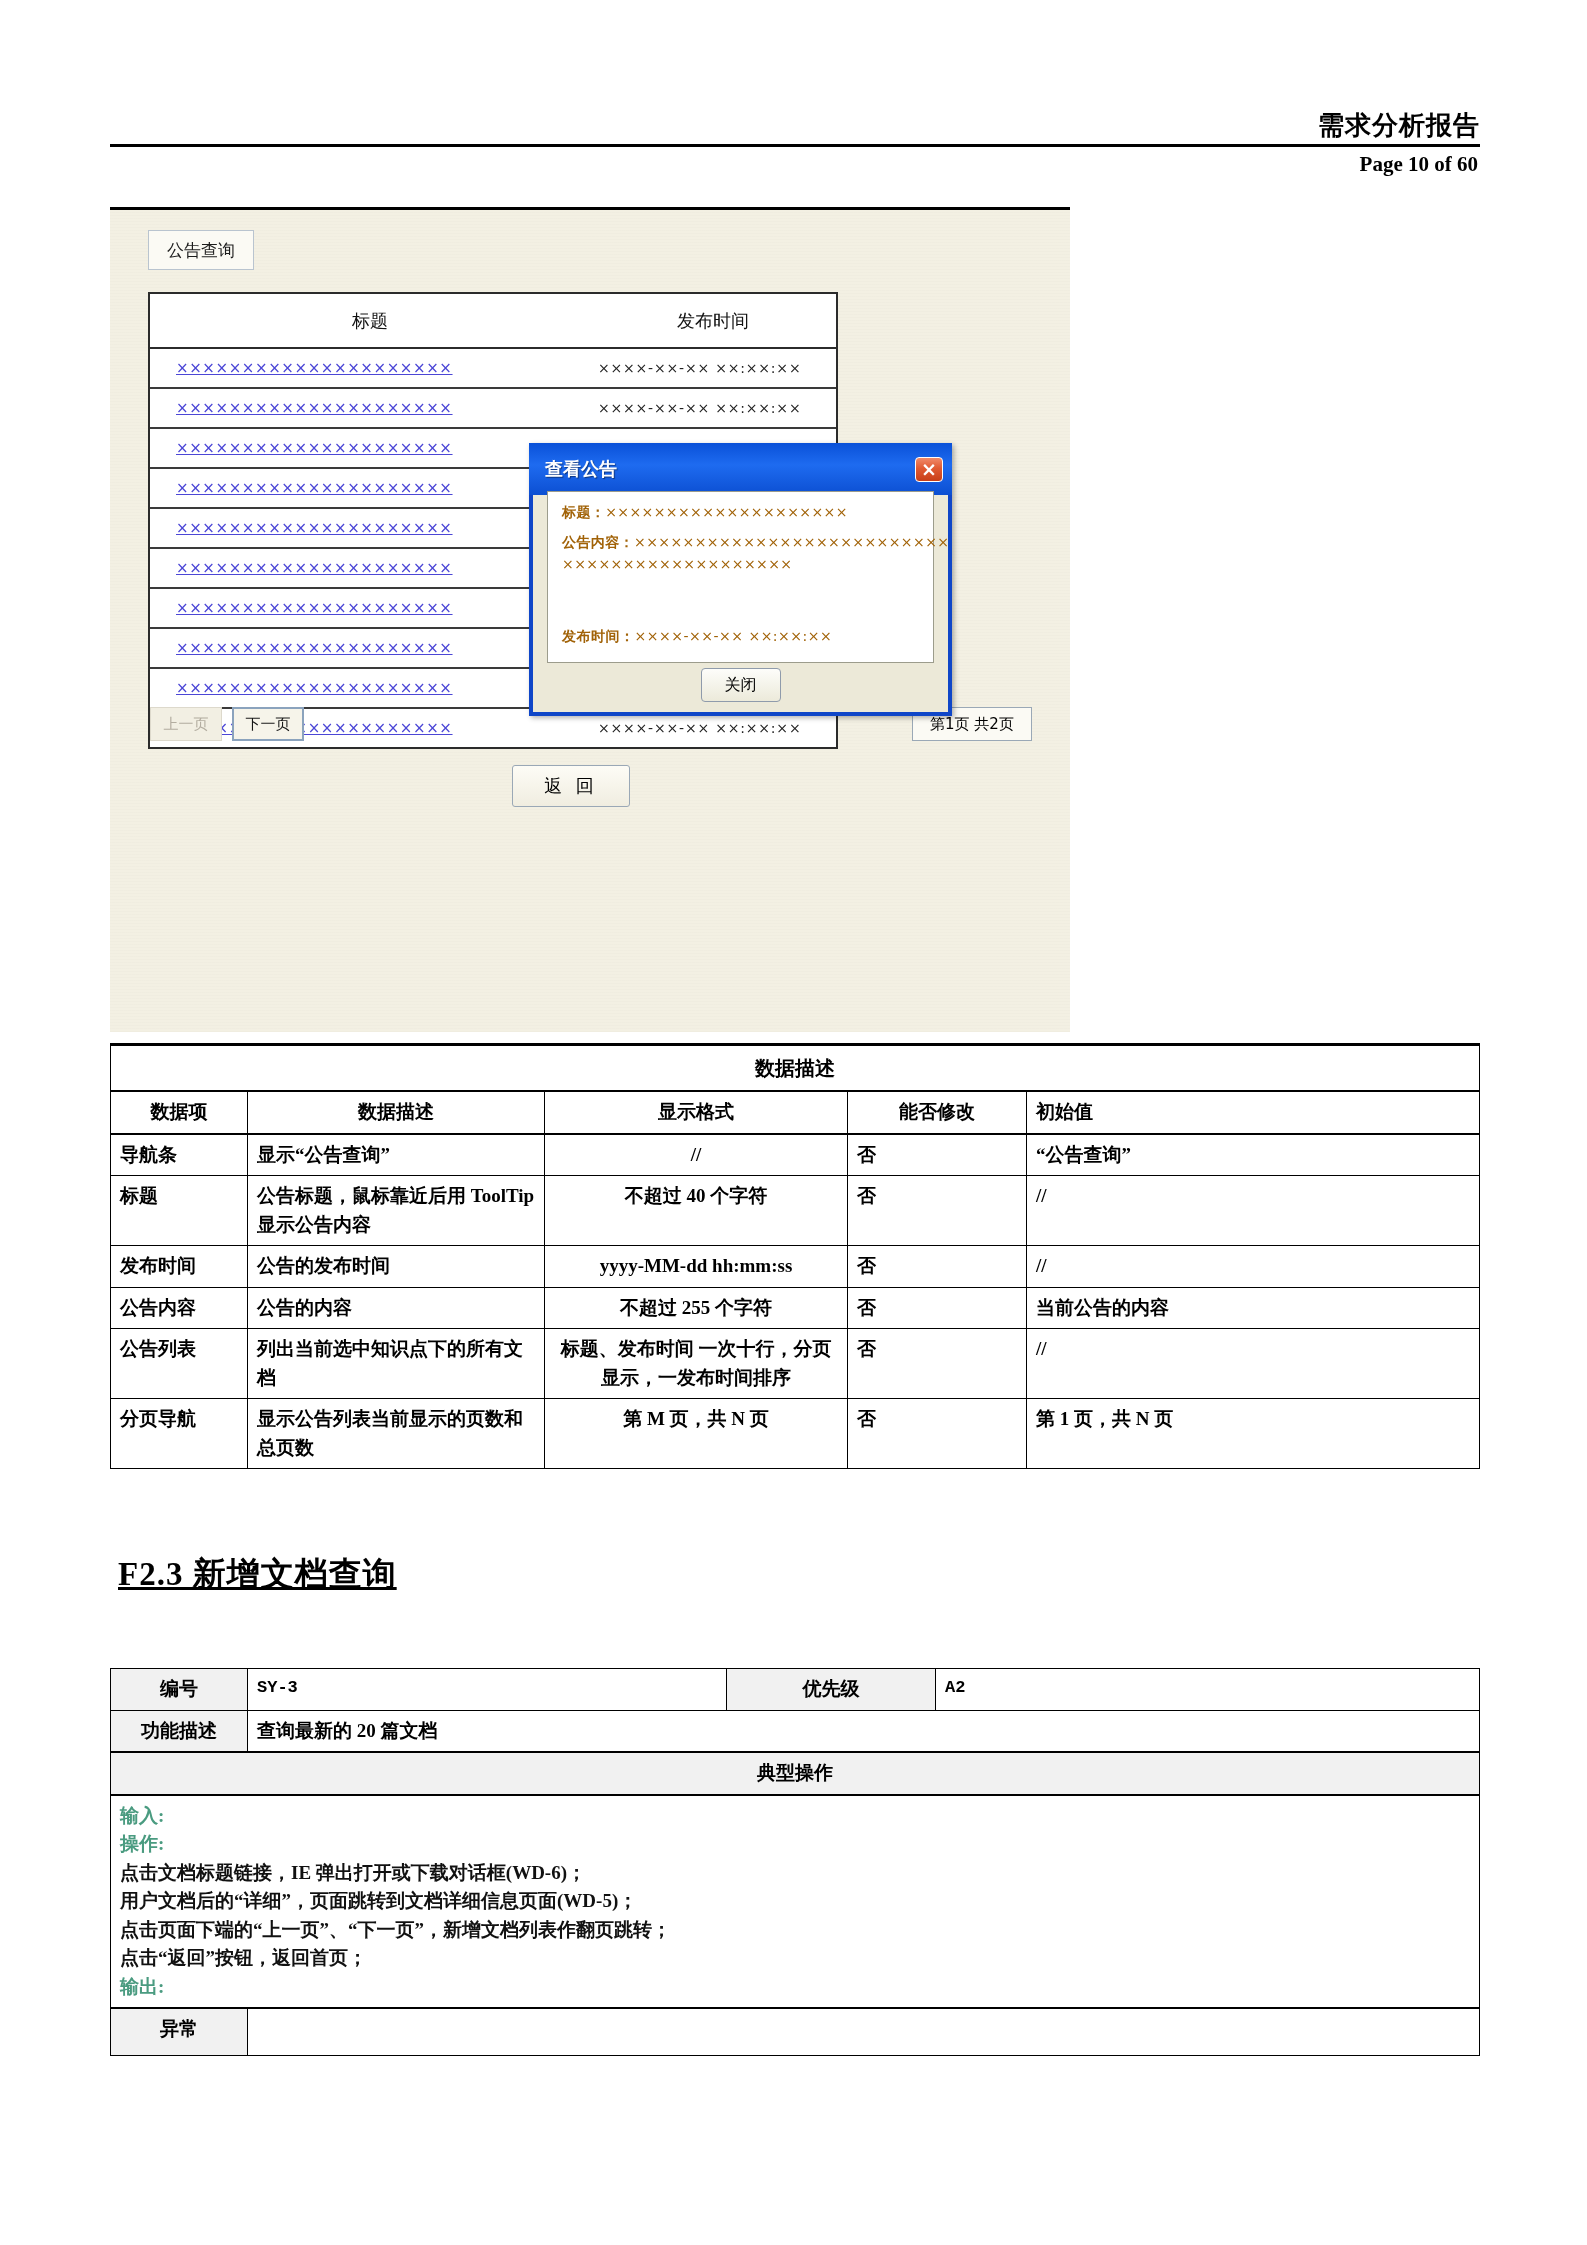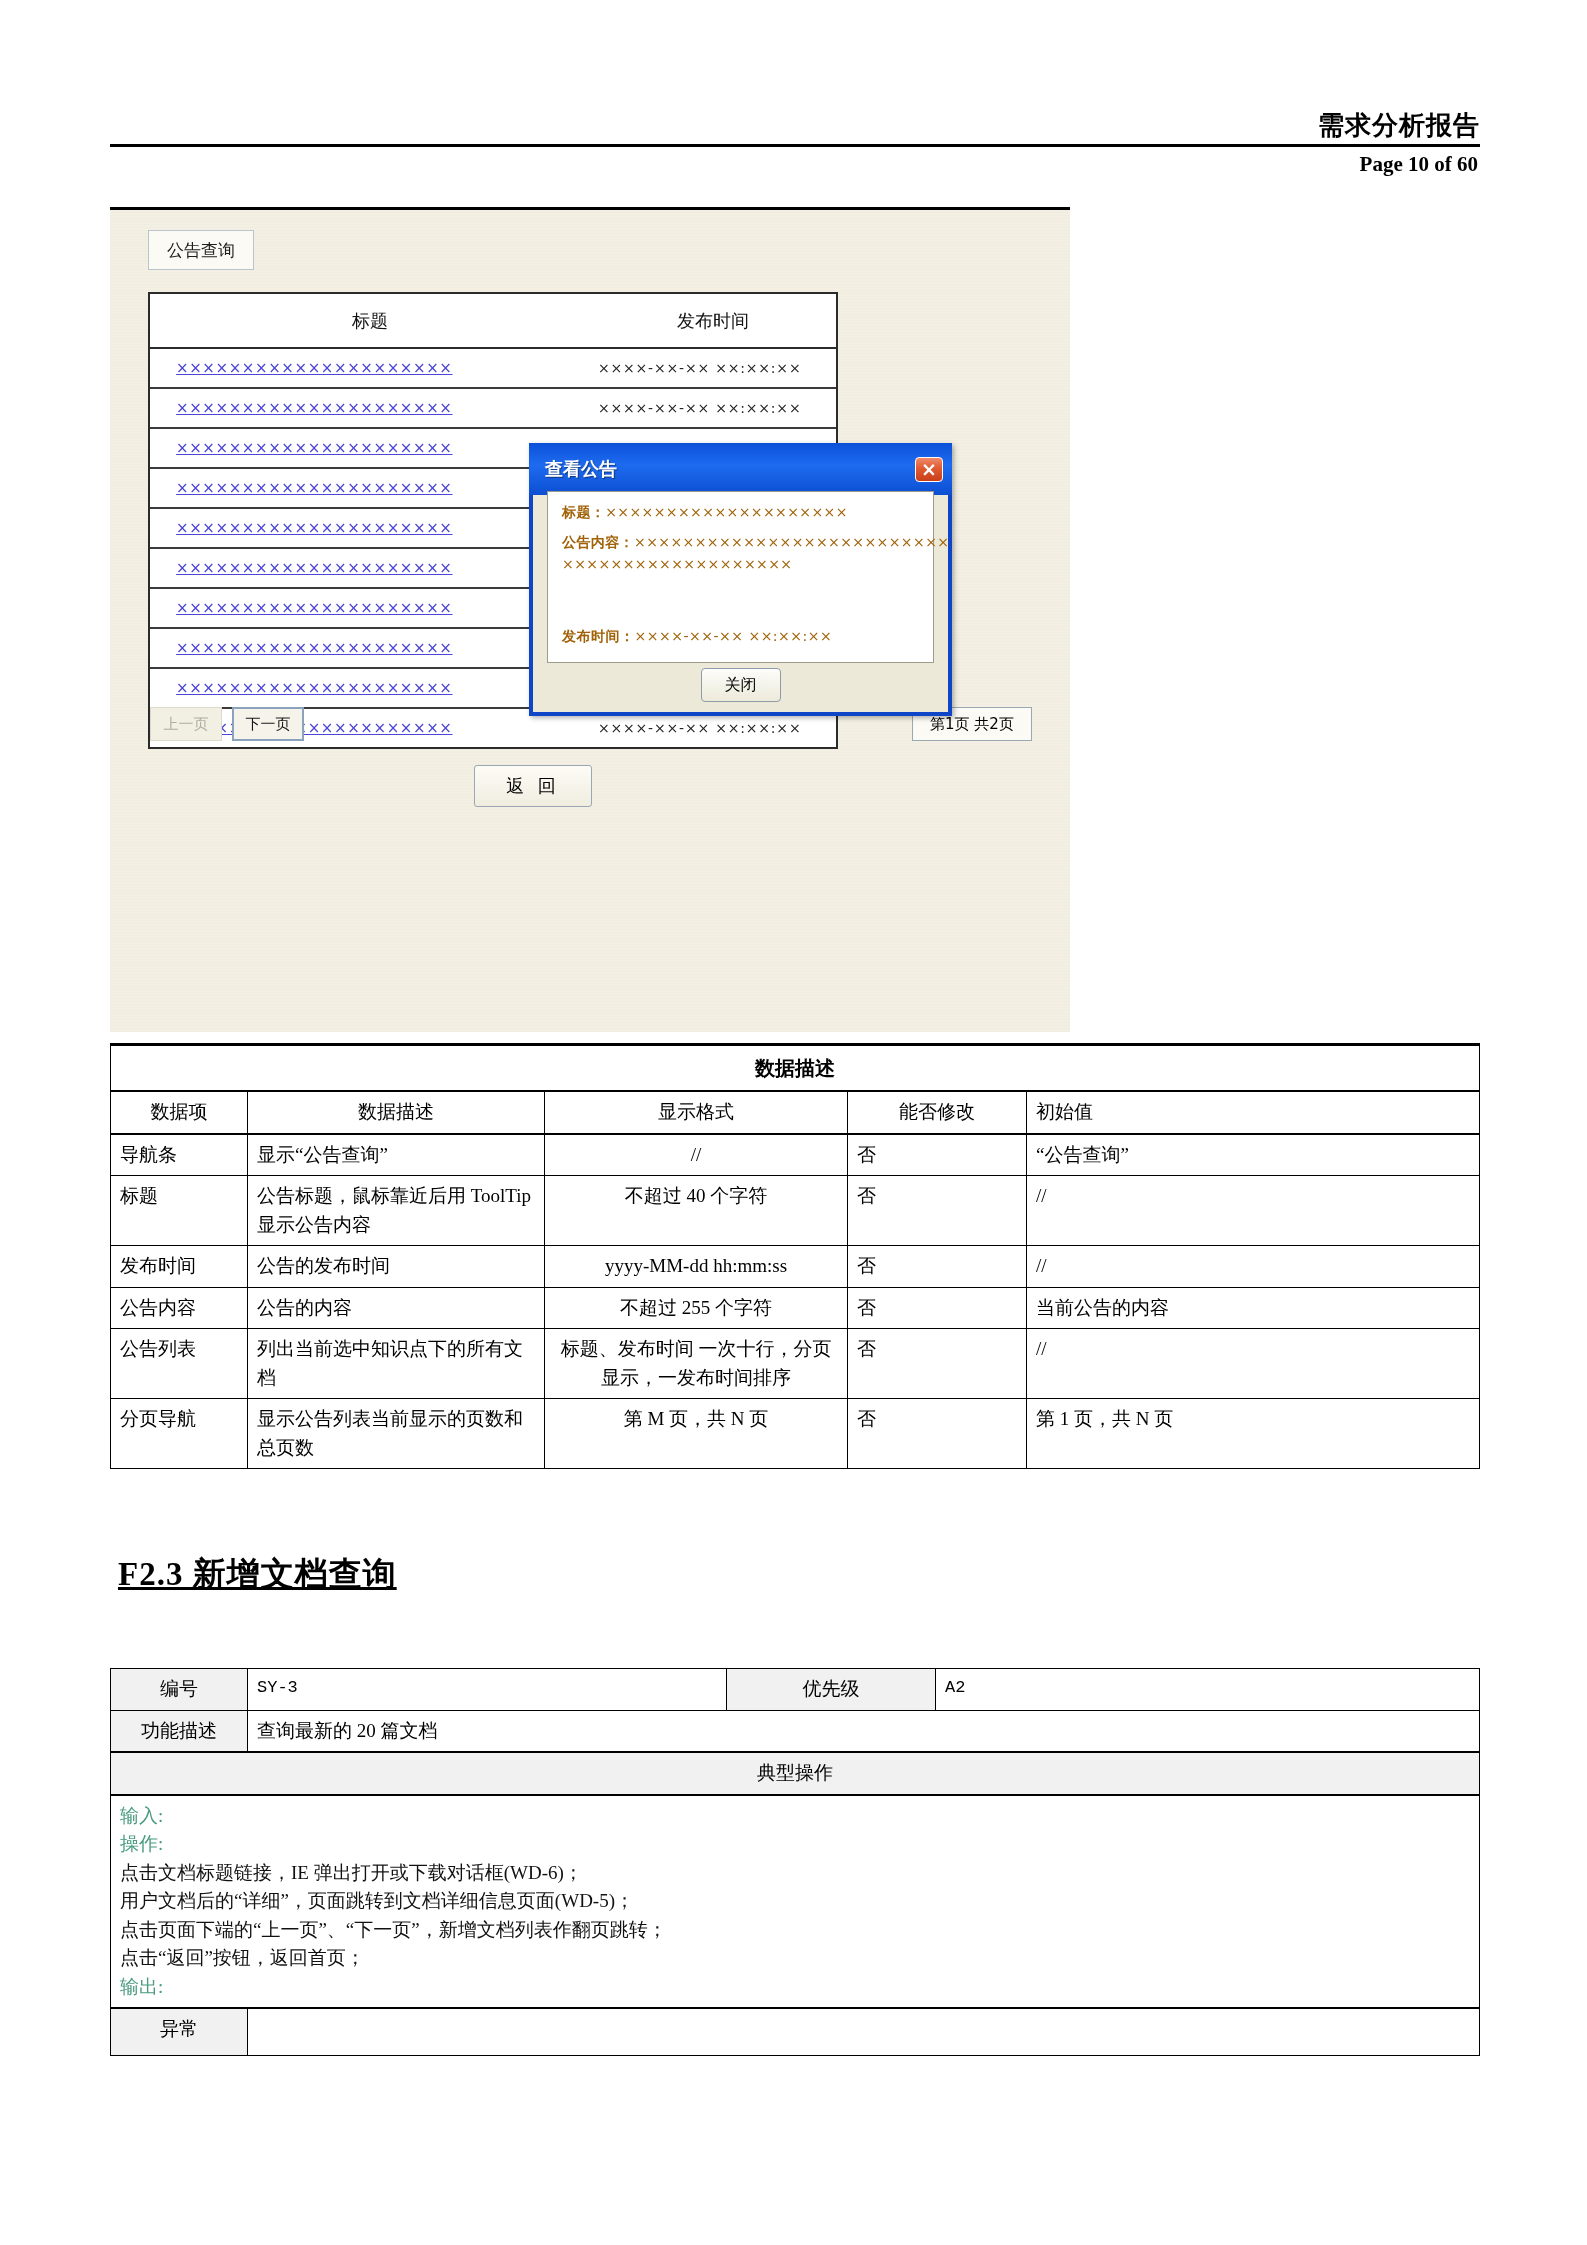--- a/index.html
+++ b/index.html
@@ -189,21 +189,21 @@
     background: #fbfaf4;
     display: flex;
     align-items: center;
     justify-content: center;
     font-size: 15px;
     font-family: "DejaVu Sans", sans-serif;
     box-sizing: border-box;
   }
   .btn-return {
     position: absolute;
-    left: 364px;
+    left: 402px;
     top: 555px;
     width: 118px;
     height: 42px;
     border: 1px solid #9aa8b6;
     border-radius: 3px;
     background: linear-gradient(180deg,#fdfcf6 0%, #f0ede0 100%);
     display: flex;
     align-items: center;
     justify-content: center;
     font-size: 18px;
@@ -313,21 +313,21 @@
     border-collapse: collapse;
     width: 1370px;
     font-family: "Liberation Serif", "DejaVu Serif", serif;
     font-size: 19px;
     background: #fff;
   }
   table.doc-tbl td, table.doc-tbl th {
     border: 1px solid #000;
     padding: 6px 9px;
     vertical-align: top;
-    font-weight: normal;
+    font-weight: bold;
     line-height: 1.5;
   }
   .tbl-data { top: 1043px; }
   .tbl-data .band {
     text-align: center;
     font-weight: bold;
     font-size: 20px;
     border-top: 3px solid #000;
     border-bottom: 2px solid #000;
     padding: 7px 0;

